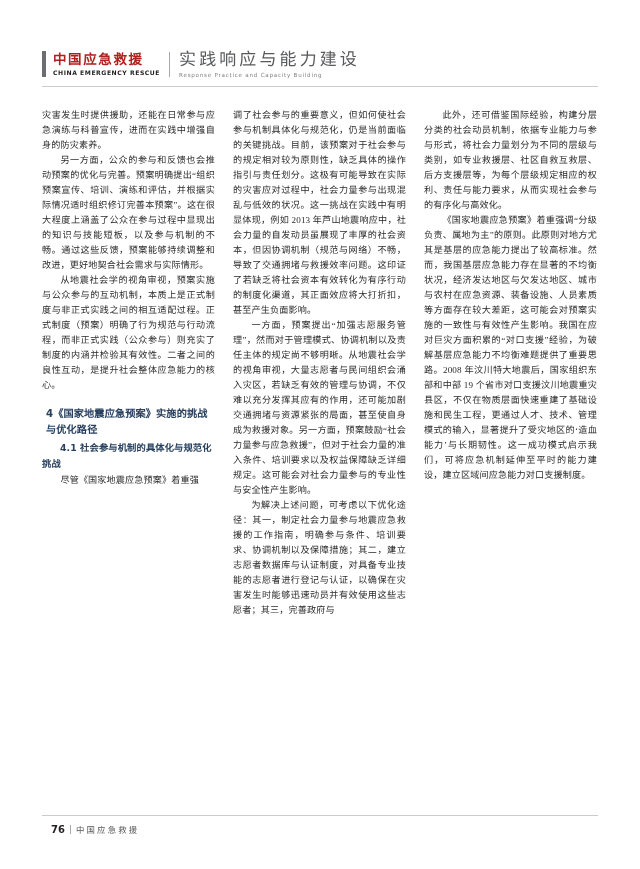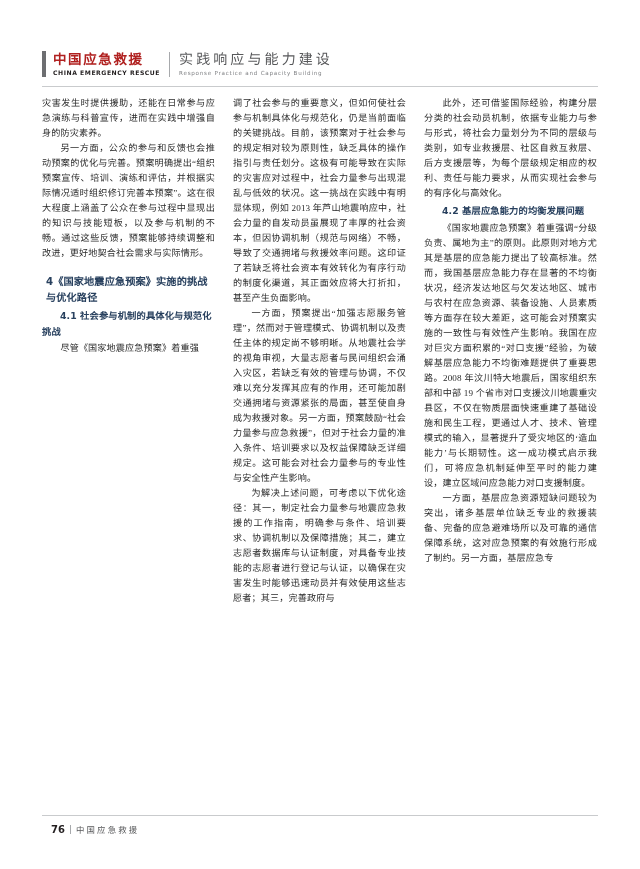--- a/index.html
+++ b/index.html
@@ -74,21 +74,21 @@
     margin: 0 9px 0 0;
     flex: none;
   }
   .mast-sub {
     display: flex;
     flex-direction: column;
     justify-content: center;
   }
   .mast-sub-cn {
     font-family: "DejaVu Sans", "Liberation Sans", sans-serif;
-    font-size: 14px;
+    font-size: 17px;
     letter-spacing: 3.1px;
     color: #58595b;
     line-height: 1.15;
     white-space: nowrap;
   }
   .mast-sub-en {
     font-family: "DejaVu Sans", "Liberation Sans", sans-serif;
     font-size: 5.6px;
     letter-spacing: 0.75px;
     color: #808285;
@@ -102,21 +102,21 @@
     top: 86px;
     width: 556px;
     height: 1px;
     background: #c9cbcd;
   }
 
   
   .columns {
     position: absolute;
     left: 42px;
-    top: 96px;
+    top: 108px;
     width: 556px;
     height: 690px;
     display: flex;
     gap: 18px;
   }
   .col {
     width: 173px;
     flex: none;
     position: relative;
   }
@@ -210,36 +210,35 @@
       <div class="mast-sub-en">Response Practice and Capacity Building</div>
     </div>
   </div>
   <div class="mast-rule"></div>
 
   <div class="columns">
 
     <div class="col">
       <p class="body noindent">灾害发生时提供援助，还能在日常参与应急演练与科普宣传，进而在实践中增强自身的防灾素养。</p>
       <p class="body">另一方面，公众的参与和反馈也会推动预案的优化与完善。预案明确提出“组织预案宣传、培训、演练和评估，并根据实际情况适时组织修订完善本预案”。这在很大程度上涵盖了公众在参与过程中显现出的知识与技能短板，以及参与机制的不畅。通过这些反馈，预案能够持续调整和改进，更好地契合社会需求与实际情形。</p>
+      <p class="body">从地震社会学的视角审视，预案实施与公众参与的互动机制，本质上是正式制度与非正式实践之间的相互适配过程。正式制度（预案）明确了行为规范与行动流程，而非正式实践（公众参与）则充实了制度的内涵并检验其有效性。二者之间的良性互动，是提升社会整体应急能力的核心。</p>
       <h2 class="sec">4《国家地震应急预案》实施的挑战与优化路径</h2>
       <h3 class="subsec">4.1 社会参与机制的具体化与规范化挑战</h3>
       <p class="body">尽管《国家地震应急预案》着重强</p>
     </div>
 
     <div class="col">
       <p class="body noindent">调了社会参与的重要意义，但如何使社会参与机制具体化与规范化，仍是当前面临的关键挑战。目前，该预案对于社会参与的规定相对较为原则性，缺乏具体的操作指引与责任划分。这极有可能导致在实际的灾害应对过程中，社会力量参与出现混乱与低效的状况。这一挑战在实践中有明显体现，例如 2013 年芦山地震响应中，社会力量的自发动员虽展现了丰厚的社会资本，但因协调机制（规范与网络）不畅，导致了交通拥堵与救援效率问题。这印证了若缺乏将社会资本有效转化为有序行动的制度化渠道，其正面效应将大打折扣，甚至产生负面影响。</p>
       <p class="body">一方面，预案提出“加强志愿服务管理”，然而对于管理模式、协调机制以及责任主体的规定尚不够明晰。从地震社会学的视角审视，大量志愿者与民间组织会涌入灾区，若缺乏有效的管理与协调，不仅难以充分发挥其应有的作用，还可能加剧交通拥堵与资源紧张的局面，甚至使自身成为救援对象。另一方面，预案鼓励“社会力量参与应急救援”，但对于社会力量的准入条件、培训要求以及权益保障缺乏详细规定。这可能会对社会力量参与的专业性与安全性产生影响。</p>
       <p class="body">为解决上述问题，可考虑以下优化途径：其一，制定社会力量参与地震应急救援的工作指南，明确参与条件、培训要求、协调机制以及保障措施；其二，建立志愿者数据库与认证制度，对具备专业技能的志愿者进行登记与认证，以确保在灾害发生时能够迅速动员并有效使用这些志愿者；其三，完善政府与</p>
     </div>
 
     <div class="col">
       <p class="body">此外，还可借鉴国际经验，构建分层分类的社会动员机制，依据专业能力与参与形式，将社会力量划分为不同的层级与类别，如专业救援层、社区自救互救层、后方支援层等，为每个层级规定相应的权利、责任与能力要求，从而实现社会参与的有序化与高效化。</p>
-      <h3 class="subsec">4.2 基层应急能力的均衡发展问题</h3>
       <p class="body">《国家地震应急预案》着重强调“分级负责、属地为主”的原则。此原则对地方尤其是基层的应急能力提出了较高标准。然而，我国基层应急能力存在显著的不均衡状况，经济发达地区与欠发达地区、城市与农村在应急资源、装备设施、人员素质等方面存在较大差距，这可能会对预案实施的一致性与有效性产生影响。我国在应对巨灾方面积累的“对口支援”经验，为破解基层应急能力不均衡难题提供了重要思路。2008 年汶川特大地震后，国家组织东部和中部 19 个省市对口支援汶川地震重灾县区，不仅在物质层面快速重建了基础设施和民生工程，更通过人才、技术、管理模式的输入，显著提升了受灾地区的‘造血能力’与长期韧性。这一成功模式启示我们，可将应急机制延伸至平时的能力建设，建立区域间应急能力对口支援制度。</p>
-      <p class="body">一方面，基层应急资源短缺问题较为突出，诸多基层单位缺乏专业的救援装备、完备的应急避难场所以及可靠的通信保障系统，这对应急预案的有效施行形成了制约。另一方面，基层应急专</p>
     </div>
 
   </div>
 
   <div class="foot-rule"></div>
   <div class="footer">
     <span class="foot-num">76</span>
     <span class="foot-div"></span>
     <span class="foot-name">中国应急救援</span>
   </div>

